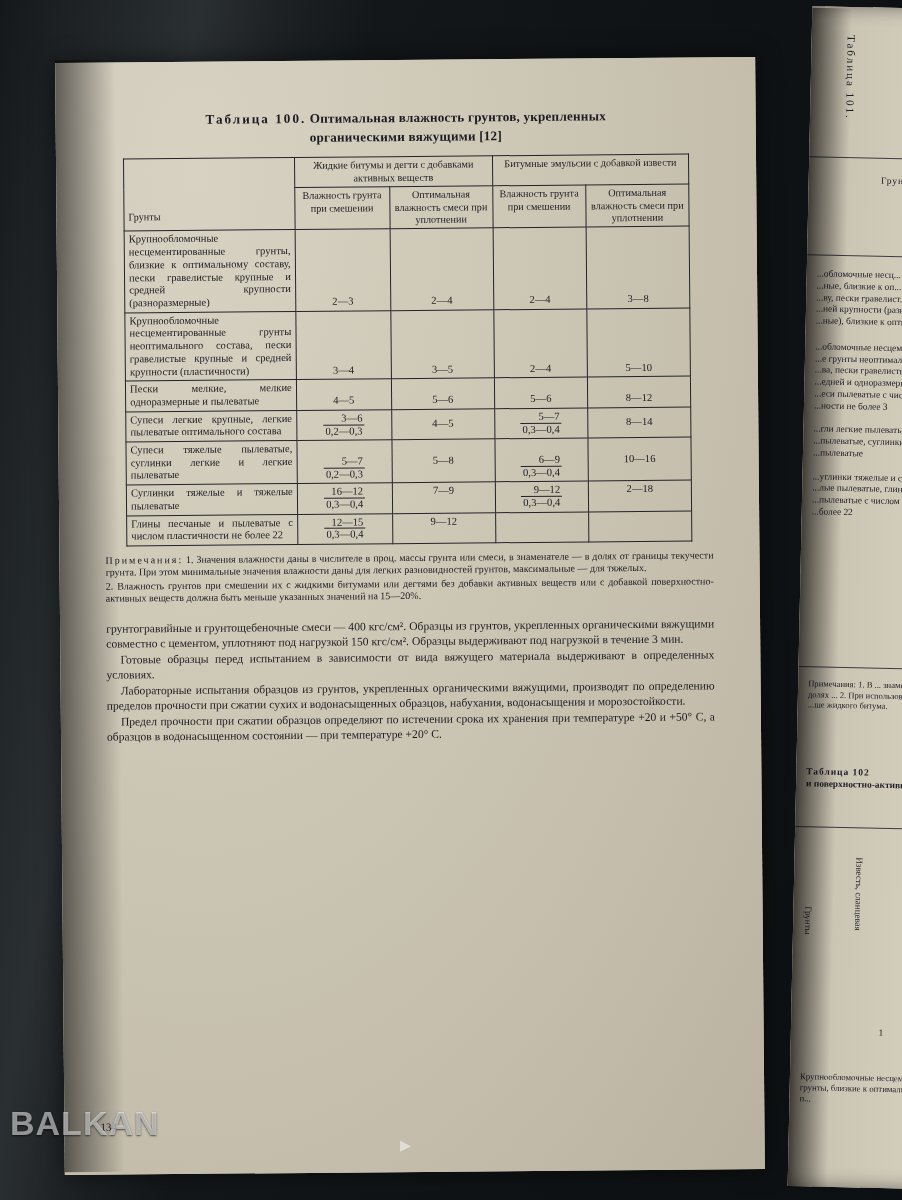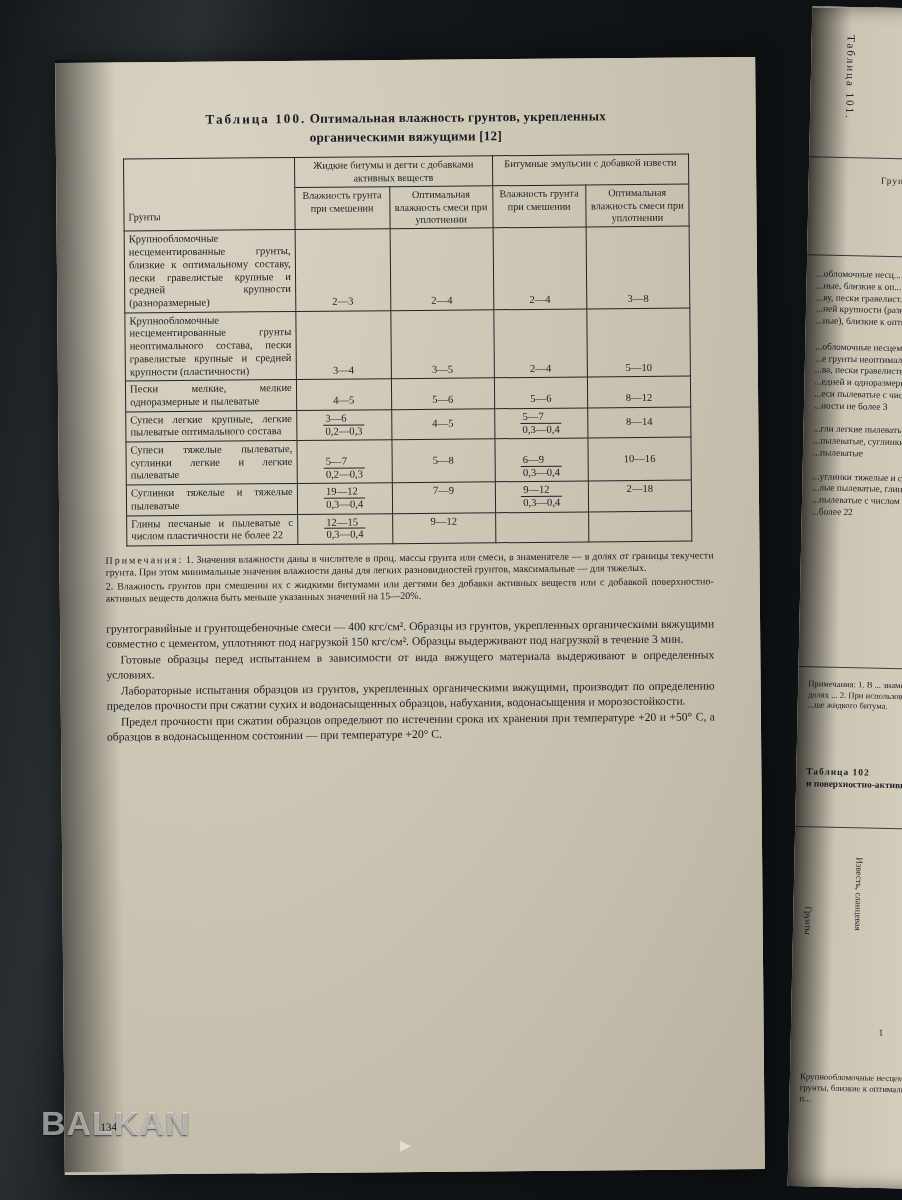--- a/index.html
+++ b/index.html
@@ -62,21 +62,21 @@
   table.maintbl{
     border-collapse:collapse;width:566px;margin:0 auto;
     font-size:10.6px;line-height:1.18;
   }
   table.maintbl td,table.maintbl th{
     border:1px solid #23232c;padding:2px 4px;vertical-align:top;font-weight:normal;
   }
   .hdr-c{text-align:center;vertical-align:middle;font-size:10.2px;line-height:1.22;}
   .cellnum{text-align:center;vertical-align:middle;white-space:nowrap;}
   .grunt-label{font-size:10.6px;text-align:justify;line-height:1.2;}
-  .frac{display:inline-block;text-align:left;line-height:1.12;}
+  .frac{display:inline-block;text-align:right;line-height:1.12;}
   .frac .top{display:block;border-bottom:1px solid #23232c;padding:0 2px;}
   .frac .bot{display:block;padding:0 2px;}
   .notes{
     font-size:10px;line-height:1.25;text-align:justify;margin:8px 16px 0 16px;
   }
   .notes .lead{letter-spacing:2px;}
   .body-text{
     font-size:11.6px;line-height:1.3;text-align:justify;margin:16px 16px 0 16px;
   }
   .body-text p{margin:0 0 1px 0;text-indent:14px;}
@@ -89,21 +89,21 @@
   }
   .rp-block{position:absolute;left:10px;width:160px;}
   .rp-line{border-top:1px solid #3a3a44;}
   
   .wm{
     position:absolute;left:10px;bottom:60px;width:420px;
     color:rgba(255,255,255,0.55);
     font-family:"Liberation Sans", sans-serif;
     pointer-events:none;
   }
-  .wm1{font-size:34px;font-weight:bold;letter-spacing:1px;line-height:1;text-shadow:0 1px 2px rgba(0,0,0,.6);margin-left:31px;}
+  .wm1{font-size:34px;font-weight:bold;letter-spacing:1px;line-height:1;text-shadow:0 1px 2px rgba(0,0,0,.6);}
   .wm2{font-size:52px;font-style:italic;letter-spacing:1px;line-height:1;margin-top:2px;color:rgba(255,255,255,0.6);}
   .wm-caret{
     position:absolute;left:400px;bottom:42px;color:rgba(255,255,255,0.5);font-size:22px;
   }
 </style>
 </head>
 <body>
 
 <div class="photo">
   <div class="bg-dark"></div>
@@ -242,21 +242,21 @@
               <span class="bot">0,3—0,4</span>
             </span>
           </td>
           <td class="cellnum" style="border-top:none;vertical-align:middle;"><span>10—16</span></td>
         </tr>
 
         <tr>
           <td class="grunt-label"><span>Суглинки тяжелые и тяжелые пылеватые</span></td>
           <td class="cellnum" style="vertical-align:top;">
             <span class="frac">
-              <span class="top">19—12</span>
+              <span class="top">16—12</span>
               <span class="bot">0,3—0,4</span>
             </span>
           </td>
           <td class="cellnum" style="vertical-align:top;"><span>7—9</span></td>
           <td class="cellnum" style="vertical-align:top;">
             <span class="frac">
               <span class="top">9—12</span>
               <span class="bot">0,3—0,4</span>
             </span>
           </td>

